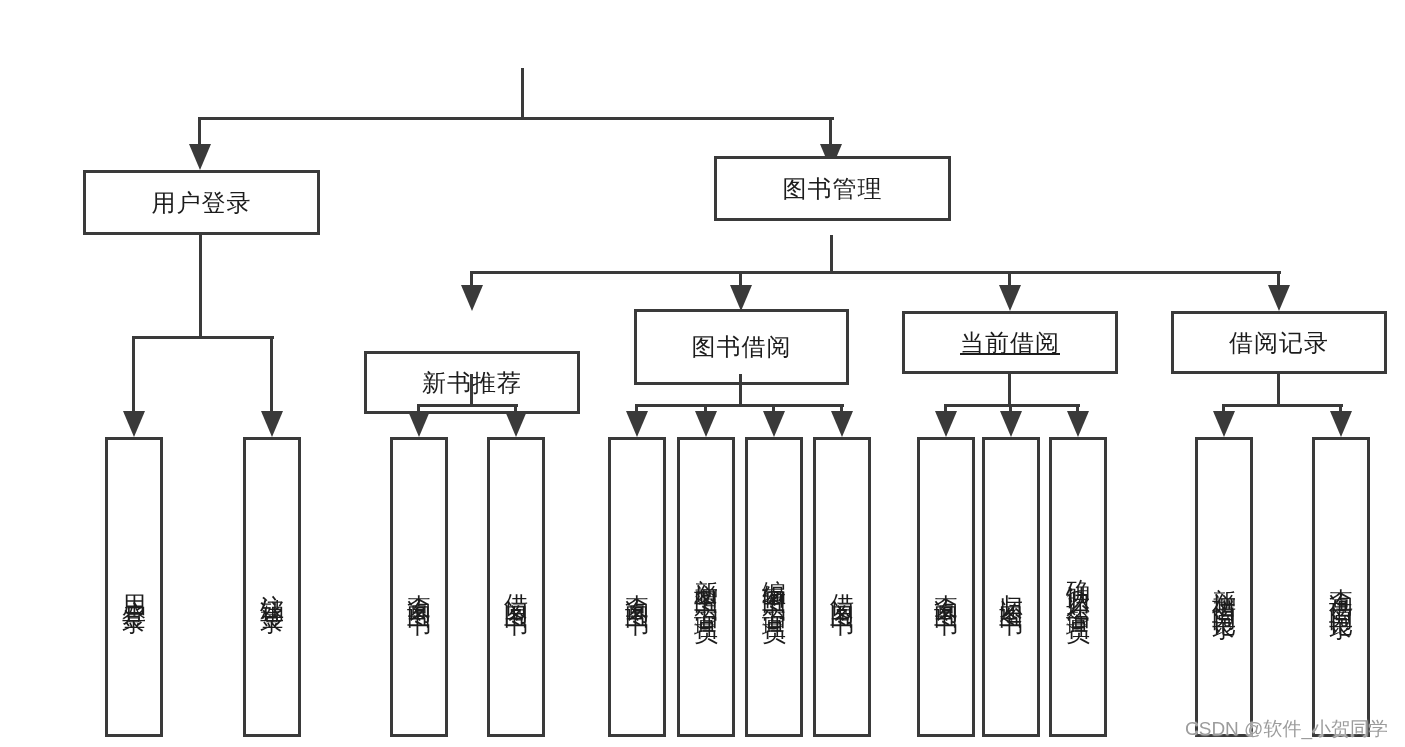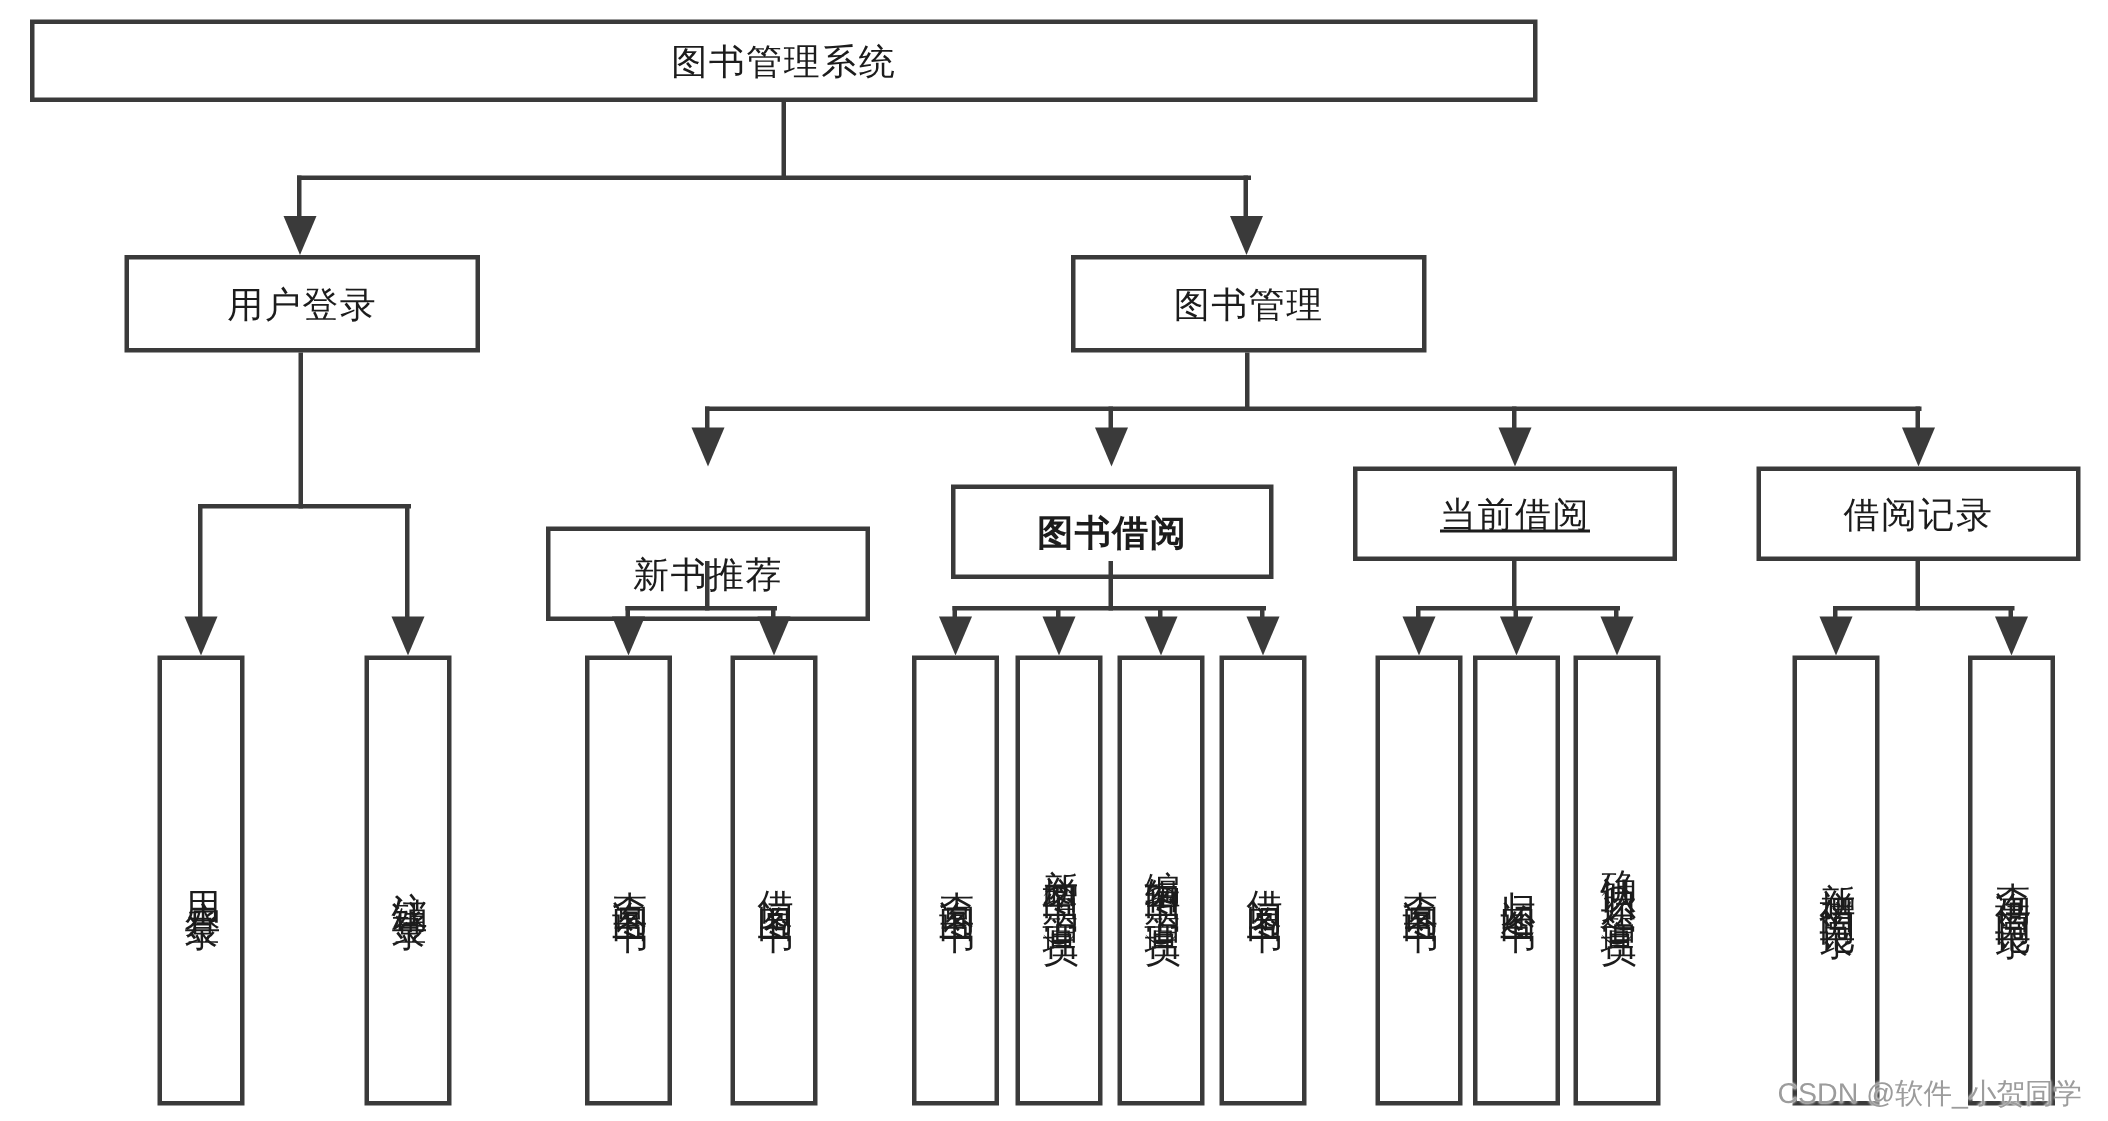--- a/index.html
+++ b/index.html
@@ -50,52 +50,51 @@
     white-space:nowrap;
     z-index:10;
     text-shadow:0 0 2px #fff,0 0 2px #fff;
   }
 </style>
 </head>
 <body>
 
 <div class="canvas">
 
-  <div class="box" style="left:20px;top:13px;width:1005px;height:55px;">图书管理系统</div>
 
   <div class="vl" style="left:521px;top:68px;height:51px;"></div>
   <div class="hl" style="left:198px;top:117px;width:636px;"></div>
   <div class="vl" style="left:198px;top:117px;height:29px;"></div>
   <div class="ah" style="left:189px;top:144px;"></div>
   <div class="vl" style="left:829px;top:117px;height:29px;"></div>
   <div class="ah" style="left:820px;top:144px;"></div>
 
   <div class="box" style="left:83px;top:170px;width:237px;height:65px;">用户登录</div>
-  <div class="box" style="left:714px;top:170px;width:237px;height:65px;">图书管理</div>
+  <div class="box" style="left:714px;top:156px;width:237px;height:65px;">图书管理</div>
 
   <div class="vl" style="left:199px;top:235px;height:104px;"></div>
   <div class="hl" style="left:132px;top:336px;width:142px;"></div>
   <div class="vl" style="left:132px;top:336px;height:77px;"></div>
   <div class="ah" style="left:123px;top:411px;"></div>
   <div class="vl" style="left:270px;top:336px;height:77px;"></div>
   <div class="ah" style="left:261px;top:411px;"></div>
 
   <div class="vl" style="left:830px;top:235px;height:39px;"></div>
   <div class="hl" style="left:470px;top:271px;width:811px;"></div>
   <div class="vl" style="left:470px;top:271px;height:17px;"></div>
   <div class="ah" style="left:461px;top:285px;"></div>
   <div class="vl" style="left:739px;top:271px;height:17px;"></div>
   <div class="ah" style="left:730px;top:285px;"></div>
   <div class="vl" style="left:1008px;top:271px;height:17px;"></div>
   <div class="ah" style="left:999px;top:285px;"></div>
   <div class="vl" style="left:1277px;top:271px;height:17px;"></div>
   <div class="ah" style="left:1268px;top:285px;"></div>
 
   <div class="box" style="left:364px;top:311px;width:216px;height:63px;margin-top:40px;">新书推荐</div>
-  <div class="box" style="left:634px;top:323px;width:215px;height:63px;font-weight:bold;">图书借阅</div>
+  <div class="box" style="left:634px;top:309px;width:215px;height:76px;">图书借阅</div>
   <div class="box" style="left:902px;top:311px;width:216px;height:63px;text-decoration:underline;">当前借阅</div>
   <div class="box" style="left:1171px;top:311px;width:216px;height:63px;text-align:center;">借阅记录</div>
 
   <div class="vl" style="left:470px;top:374px;height:33px;"></div>
   <div class="hl" style="left:417px;top:404px;width:101px;"></div>
   <div class="vl" style="left:417px;top:404px;height:10px;"></div>
   <div class="ah" style="left:408px;top:411px;"></div>
   <div class="vl" style="left:514px;top:404px;height:10px;"></div>
   <div class="ah" style="left:505px;top:411px;"></div>
 

